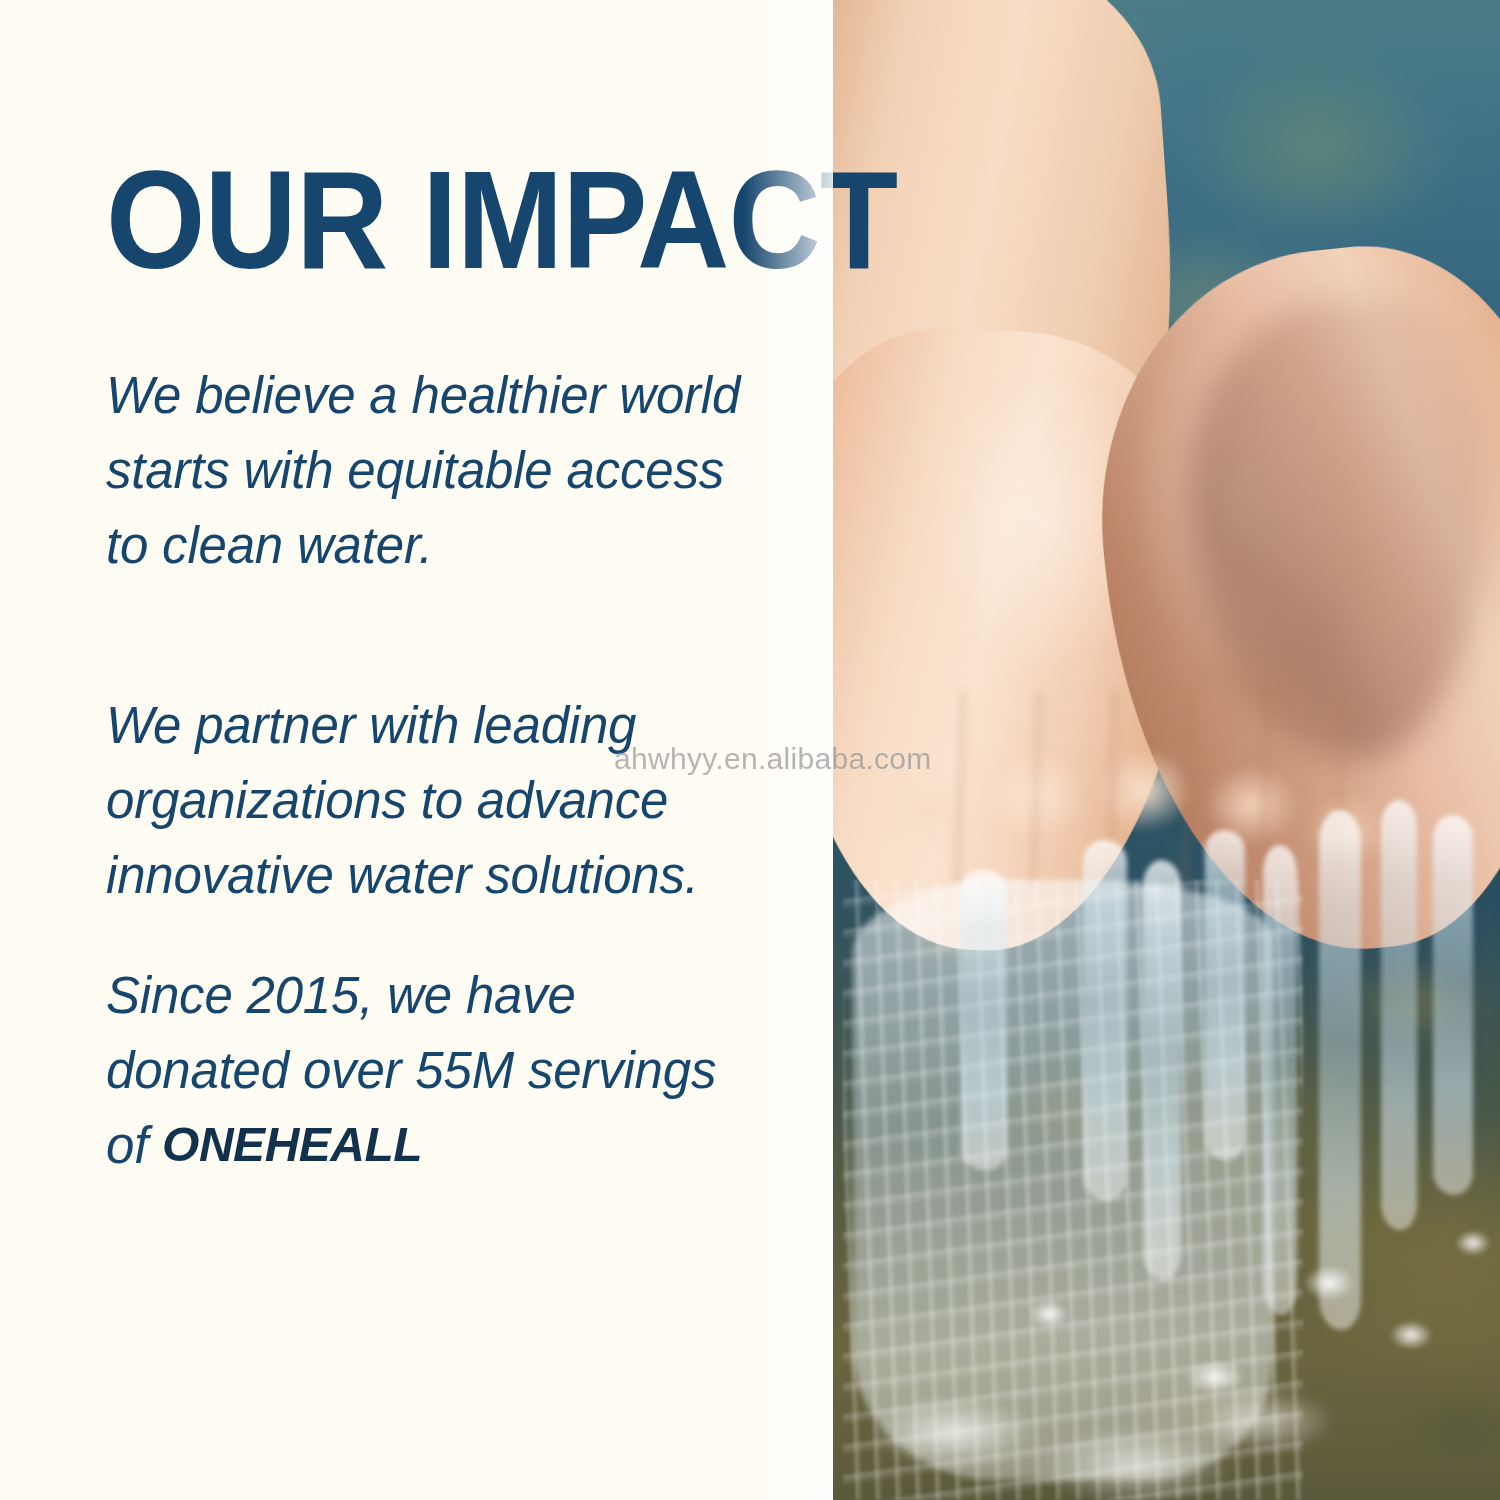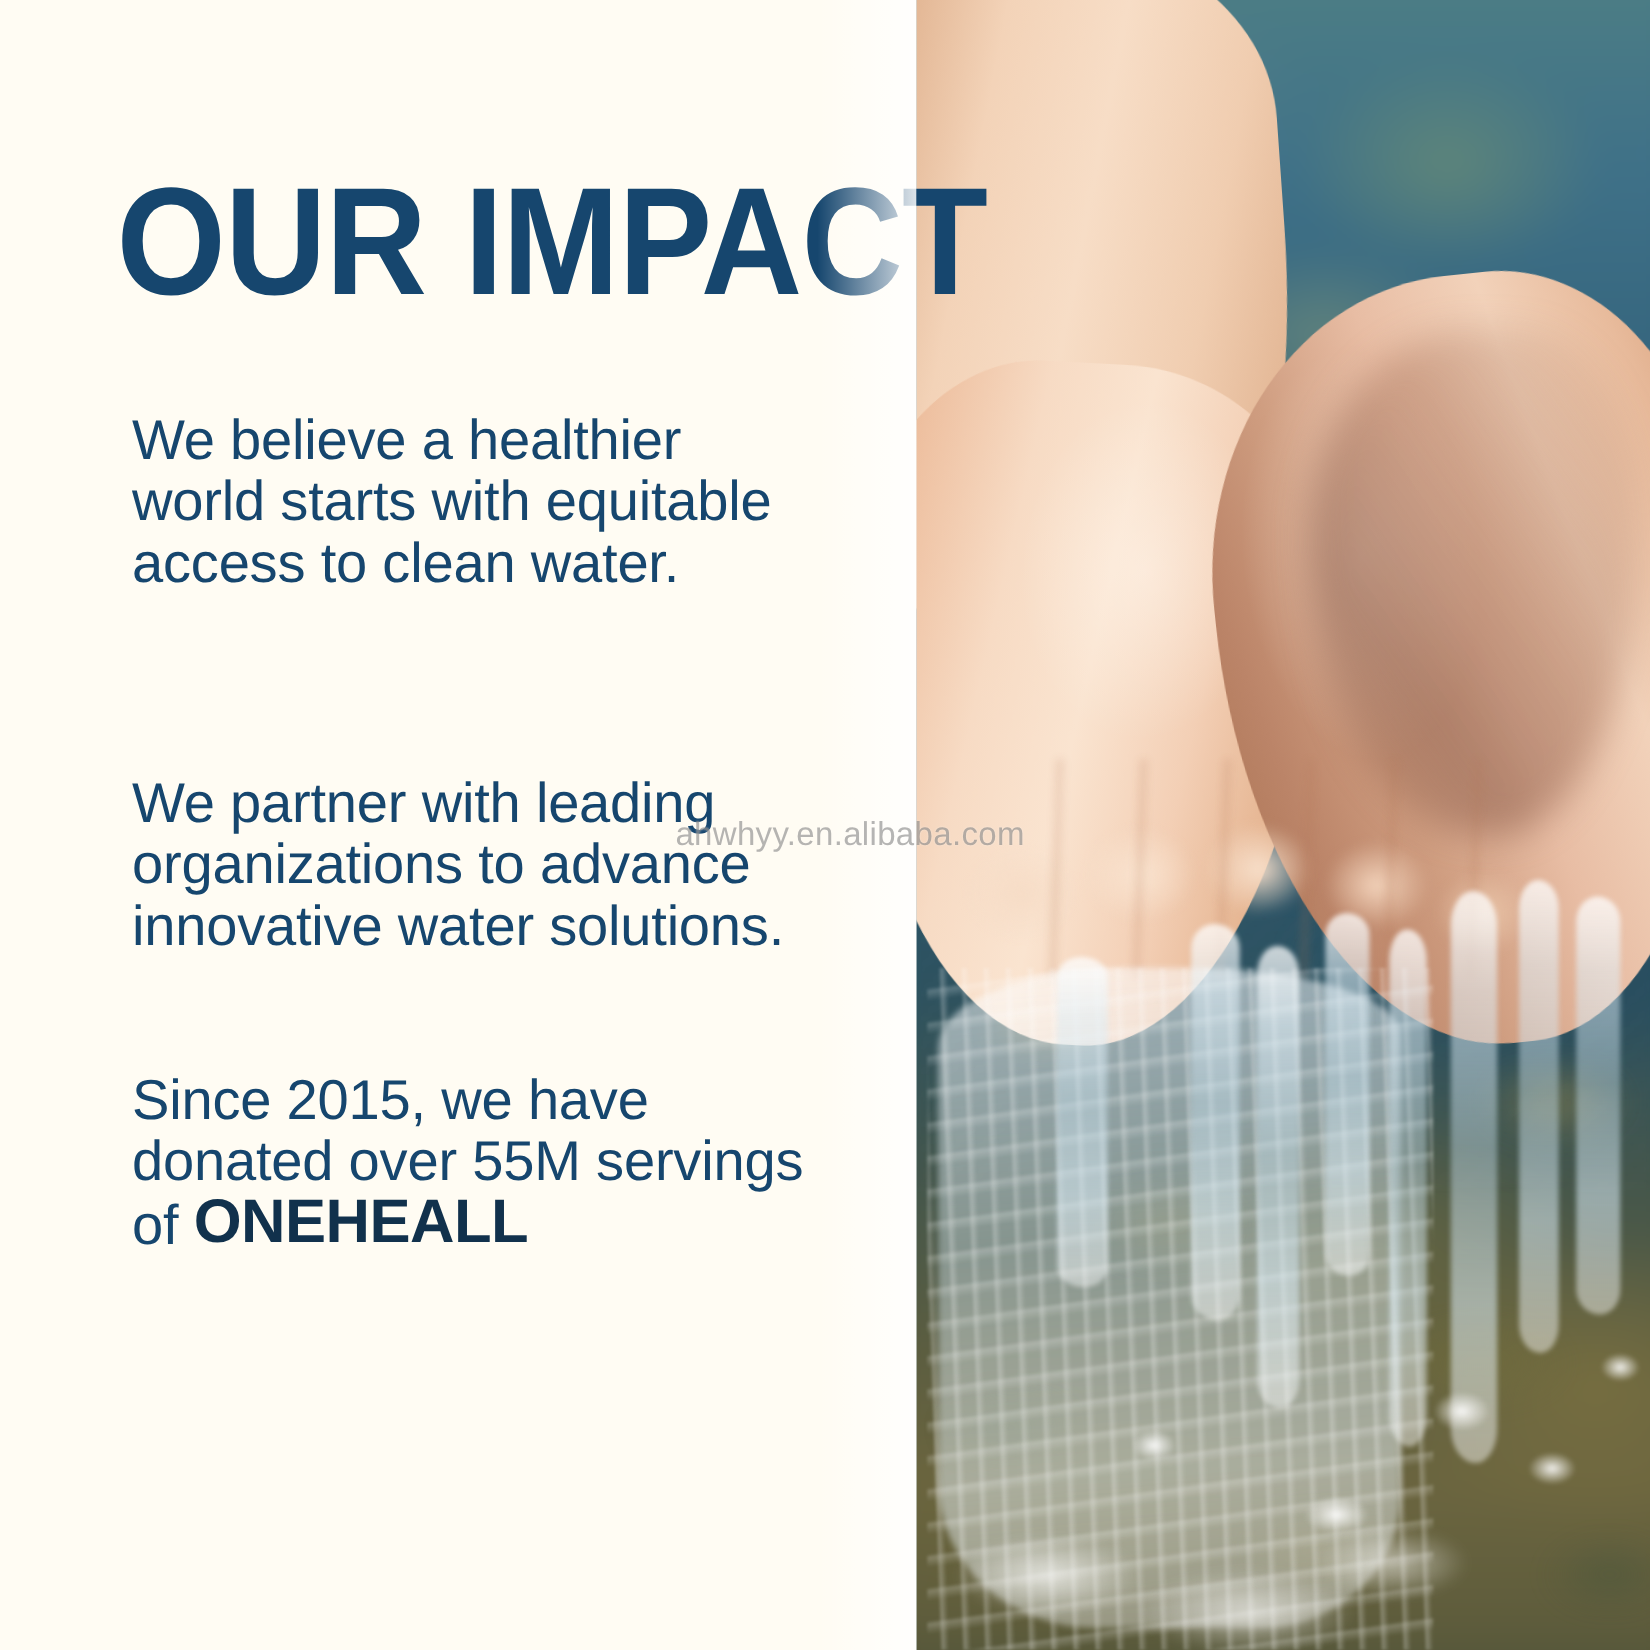--- a/index.html
+++ b/index.html
@@ -56,35 +56,36 @@
     transform-origin: left top;
     white-space: nowrap;
   }
 
   .body-block {
     position: absolute;
     left: 106px;
     width: 660px;
   }
   .para {
-    margin: 14px;
+    margin: 0;
     font-size: 51px;
-    line-height: 56px;
+    line-height: 75px;
     color: #16466e;
     letter-spacing: -0.2px;
     font-weight: normal;
+    font-style: italic;
   }
   #para1 { top: 358px; }
   #para2 { top: 658px; }
   #para3 { top: 958px; }
 
   .logo-word {
     display: inline-block;
     font-weight: bold;
-    font-size: 56px;
+    font-size: 48px;
     letter-spacing: -0.5px;
     color: #11314c;
     vertical-align: baseline;
     position: relative;
     top: -2px;
   }
 
   
   .photo {
     position: absolute;

